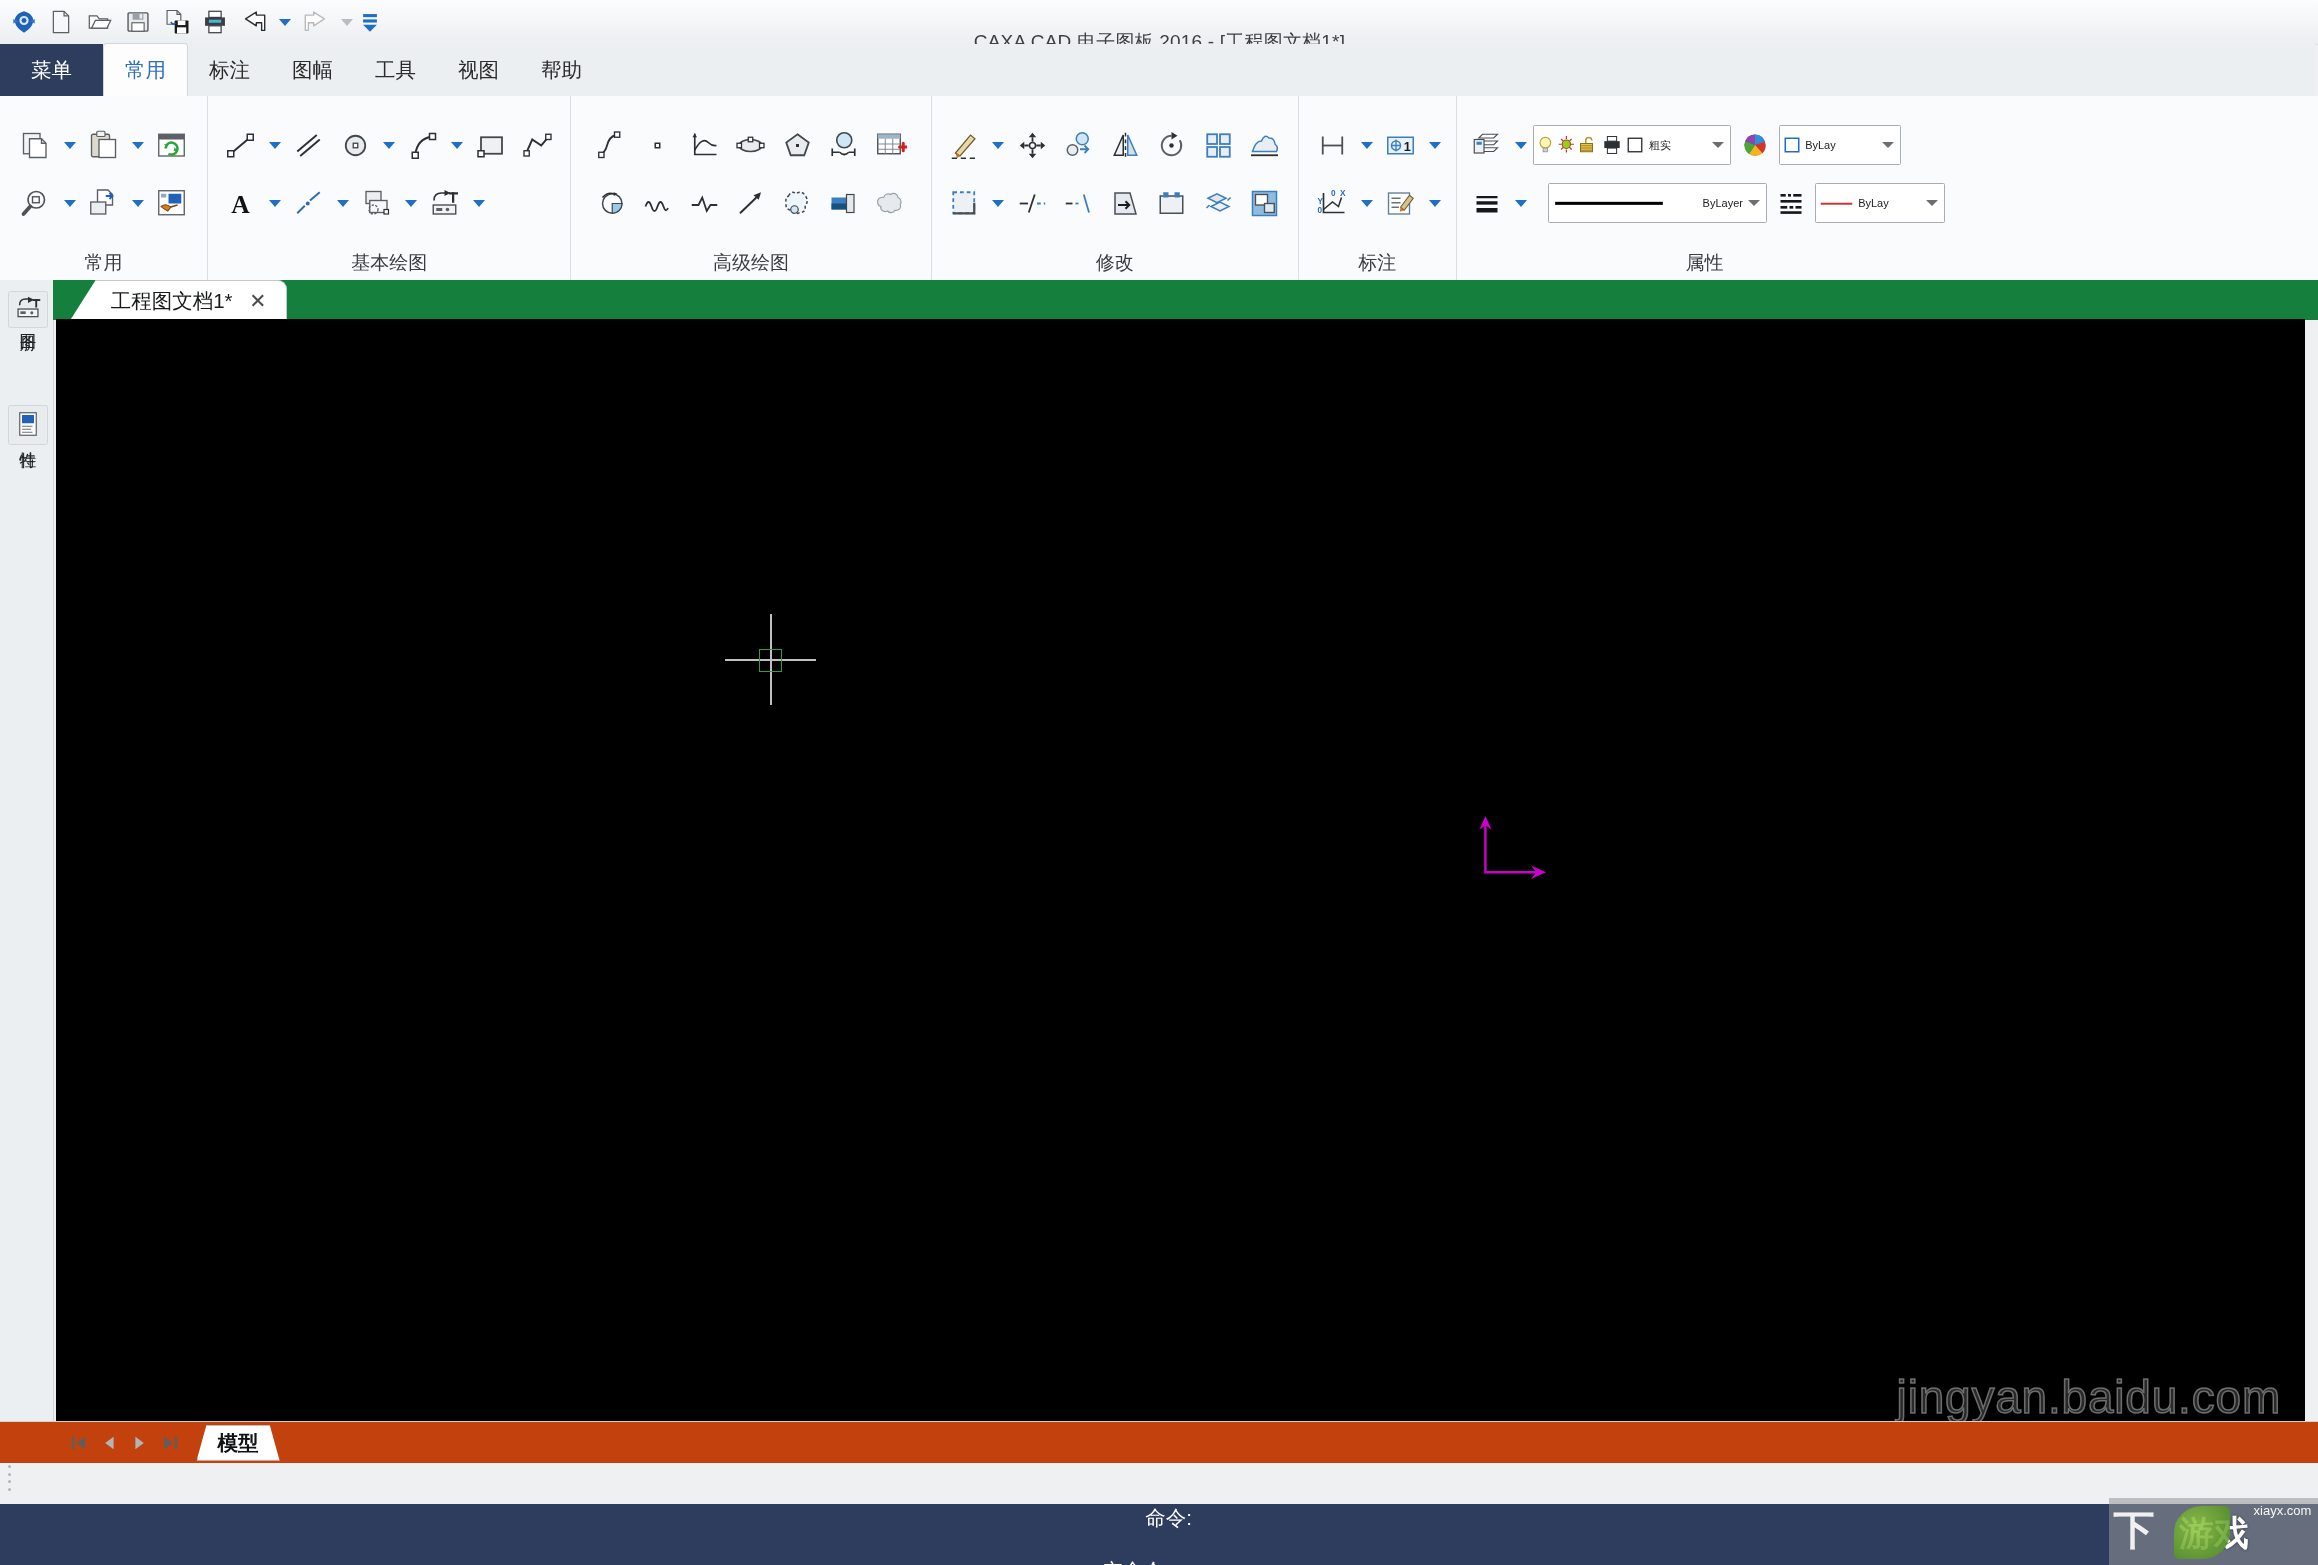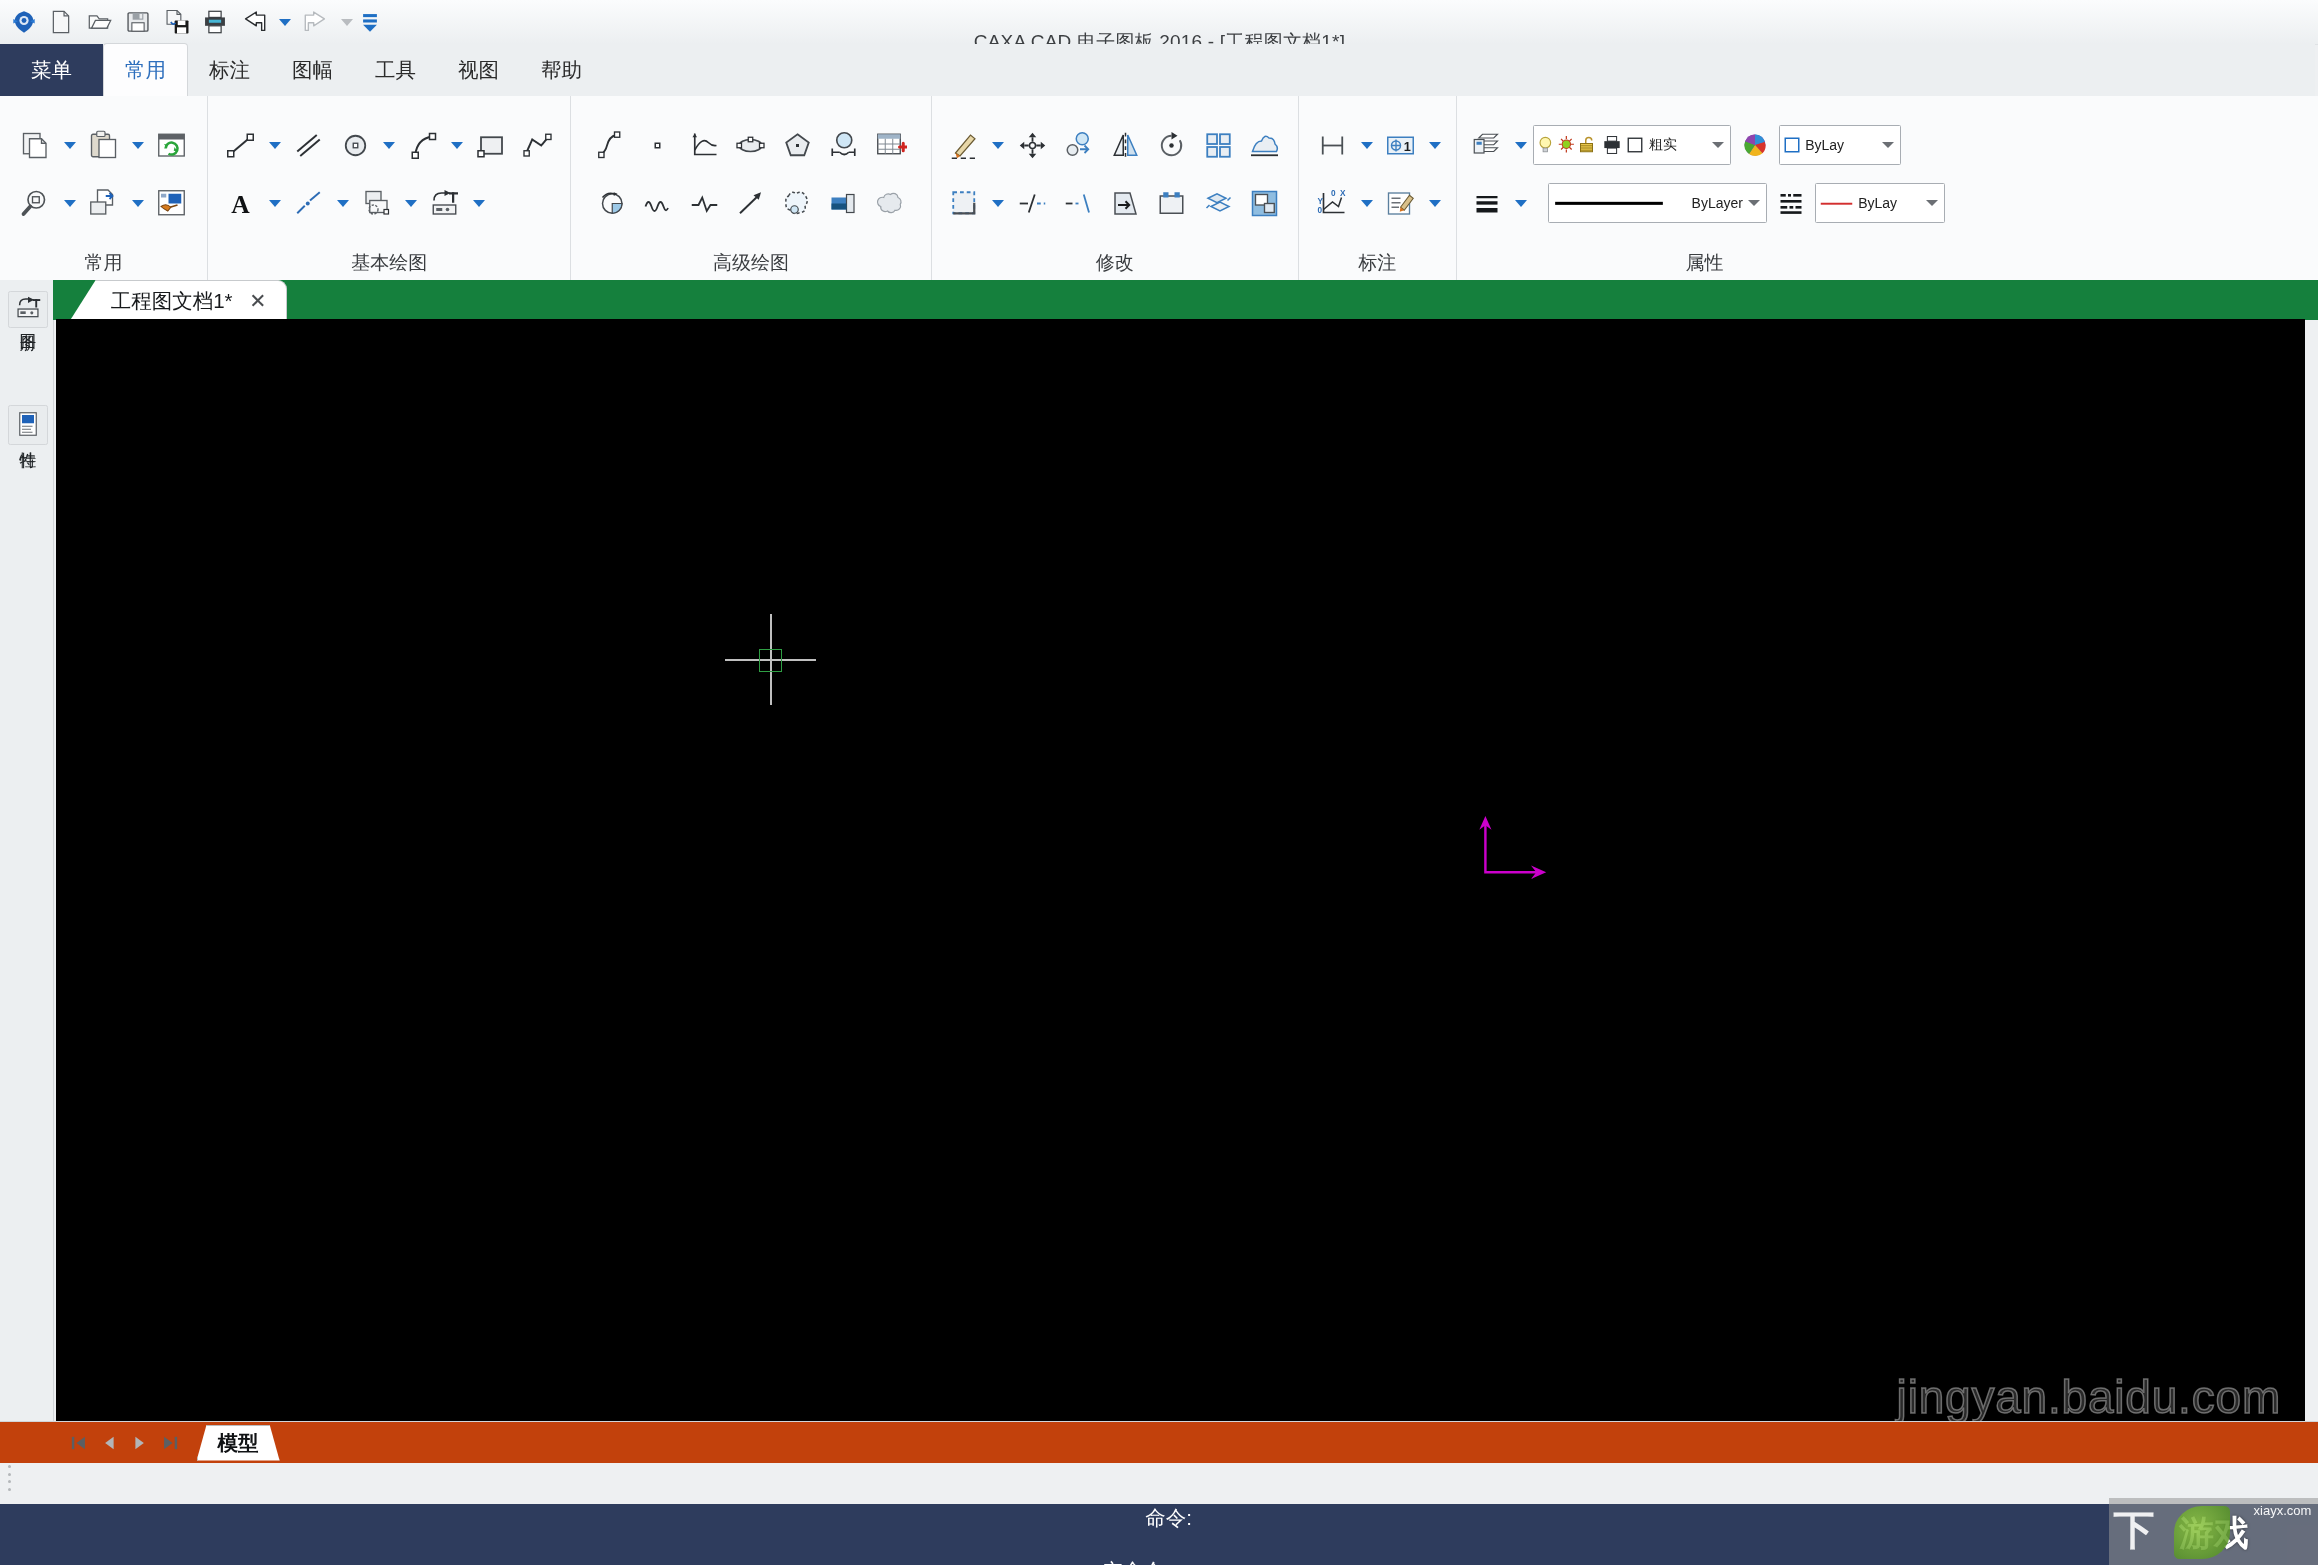--- a/index.html
+++ b/index.html
@@ -78,21 +78,21 @@
     cursor:default;border:0.8px solid transparent;border-radius:2.3px;
   }
   .caret i{
     display:block;width:0;height:0;border-left:6.8px solid transparent;
     border-right:6.8px solid transparent;border-top:7.6px solid #1f6fc4;
   }
 
   
   .combo{
     height:38px;background:#ffffff;border:0.8px solid #a8adb3;border-radius:1.5px;
-    display:flex;align-items:center;padding:0 3px;gap:4.6px;cursor:default;font-size:14px;color:#222;
+    display:flex;align-items:center;padding:0 3px;gap:4.6px;cursor:default;font-size:11px;color:#222;
   }
   .combo .ctext{flex:1;white-space:nowrap;overflow:hidden;}
   .combo .cdrop{
     width:0;height:0;border-left:6px solid transparent;border-right:6px solid transparent;
     border-top:6.8px solid #6b6f74;margin-right:3px;
   }
   .combo.layer{width:190px;}
   .combo.color{width:114px;}
   .combo.ltype{width:211px;margin-left:15px;}
   .combo.lweight{width:122px;}

